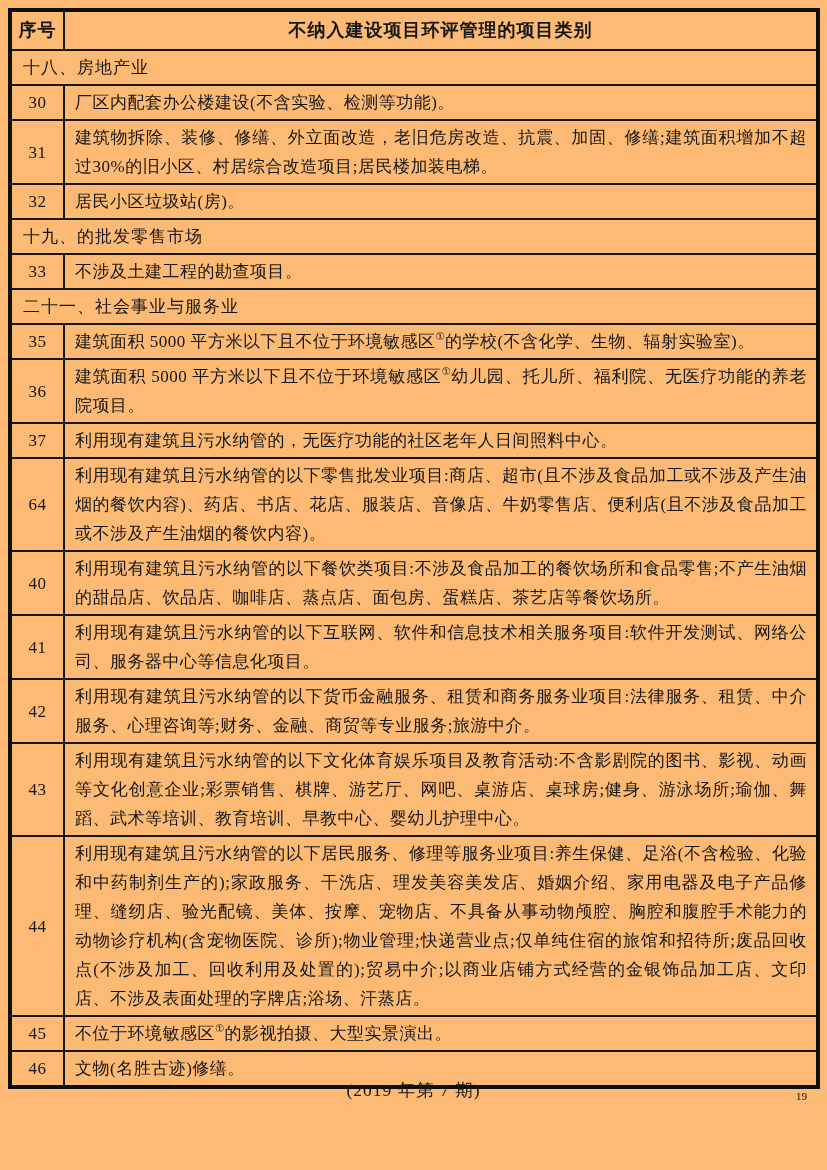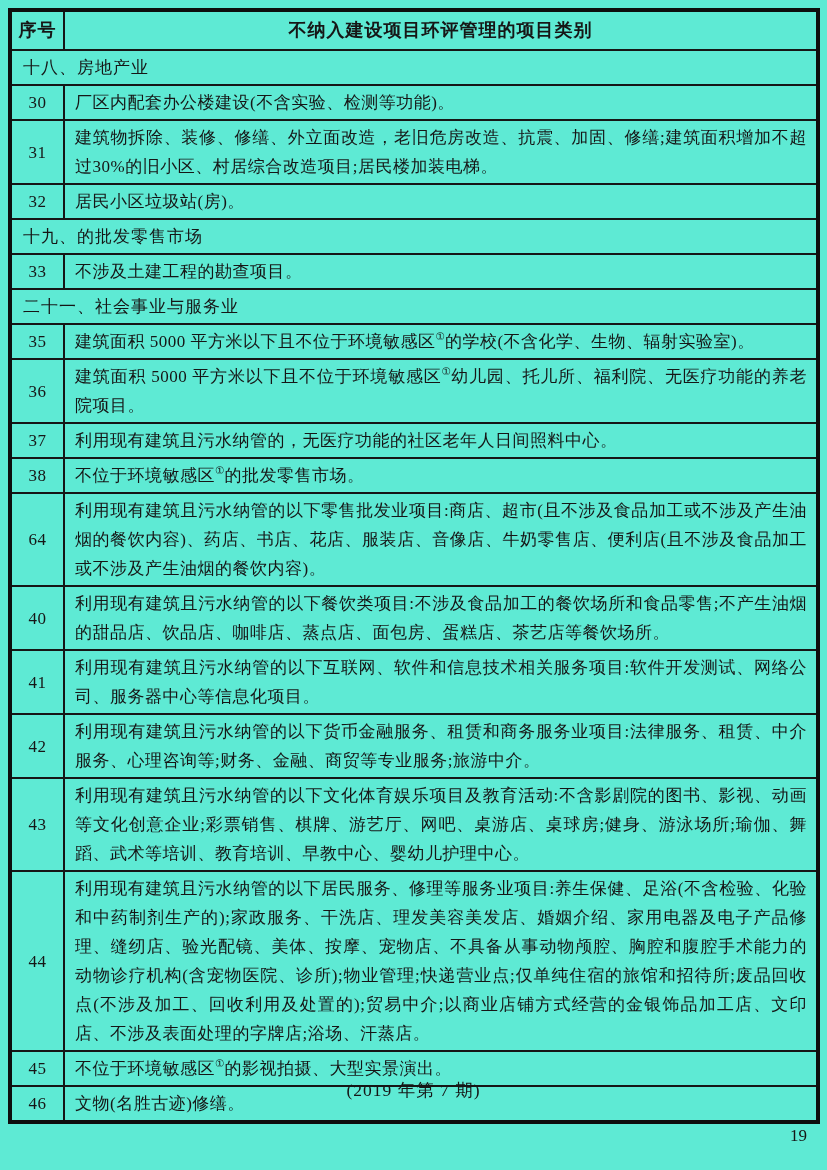--- a/index.html
+++ b/index.html
@@ -4,21 +4,21 @@
 <style>
   html, body {
     margin: 0;
     padding: 0;
     background: #ffffff;
   }
   .sheet {
     position: relative;
     width: 827px;
     height: 1170px;
-    background: #5eead4;
+    background: #fdba74;
     font-family: "Liberation Serif", "DejaVu Serif", serif;
     color: #161616;
     overflow: hidden;
   }
   table.doc {
     position: absolute;
     top: 8px;
     left: 8px;
     width: 812px;
     border-collapse: collapse;
@@ -65,23 +65,23 @@
     position: absolute;
     top: 1078px;
     left: 0;
     width: 100%;
     text-align: center;
     font-size: 17.5px;
     letter-spacing: 1px;
   }
   .page-number {
     position: absolute;
-    top: 1126px;
+    top: 1090px;
     right: 20px;
-    font-size: 17px;
+    font-size: 11px;
   }
 </style>
 </head>
 <body>
 
 <div class="sheet">
 
   <table class="doc">
     <colgroup>
       <col style="width:54px">
@@ -135,24 +135,20 @@
       <tr>
         <td class="num">36</td>
         <td class="content"><span>建筑面积 5000 平方米以下且不位于环境敏感区</span><sup class="fnote">①</sup><span>幼儿园、托儿所、福利院、无医疗功能的养老院项目。</span></td>
       </tr>
 
       <tr>
         <td class="num">37</td>
         <td class="content">利用现有建筑且污水纳管的，无医疗功能的社区老年人日间照料中心。</td>
       </tr>
 
-      <tr>
-        <td class="num">38</td>
-        <td class="content"><span>不位于环境敏感区</span><sup class="fnote">①</sup><span>的批发零售市场。</span></td>
-      </tr>
 
       <tr>
         <td class="num">64</td>
         <td class="content">利用现有建筑且污水纳管的以下零售批发业项目:商店、超市(且不涉及食品加工或不涉及产生油烟的餐饮内容)、药店、书店、花店、服装店、音像店、牛奶零售店、便利店(且不涉及食品加工或不涉及产生油烟的餐饮内容)。</td>
       </tr>
 
       <tr>
         <td class="num">40</td>
         <td class="content">利用现有建筑且污水纳管的以下餐饮类项目:不涉及食品加工的餐饮场所和食品零售;不产生油烟的甜品店、饮品店、咖啡店、蒸点店、面包房、蛋糕店、茶艺店等餐饮场所。</td>
       </tr>

